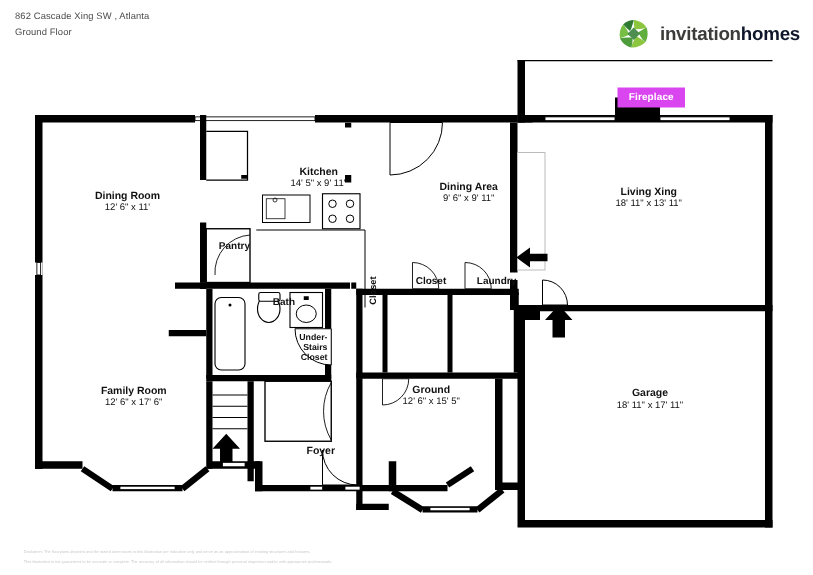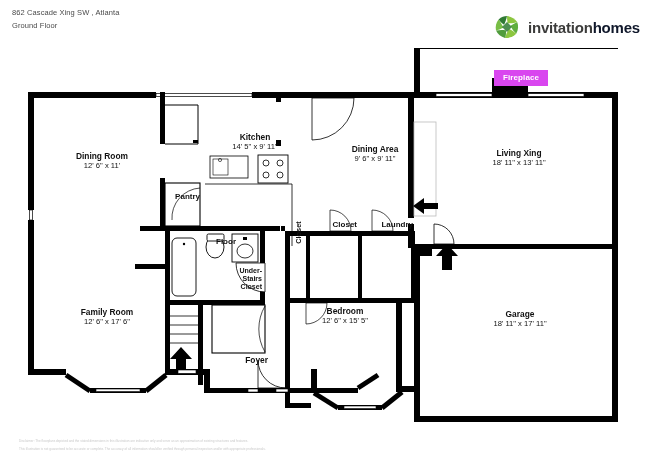--- a/index.html
+++ b/index.html
@@ -354,31 +354,31 @@
     <span class="rname">Living Xing</span>
     <span class="rdim">18' 11" x 13' 11"</span>
   </div>
 
   <div class="room-label" style="left:45px; top:308px; width:124px;">
     <span class="rname">Family Room</span>
     <span class="rdim">12' 6" x 17' 6"</span>
   </div>
 
   <div class="room-label" style="left:285px; top:307px; width:120px;">
-    <span class="rname">Bedroom</span>
+    <span class="rname">Ground</span>
     <span class="rdim">12' 6" x 15' 5"</span>
   </div>
 
   <div class="room-label" style="left:455px; top:310px; width:130px;">
     <span class="rname">Garage</span>
     <span class="rdim">18' 11" x 17' 11"</span>
   </div>
 
   <div class="small-label" style="left:166px; top:193px; width:34px;">Pantry</div>
-  <div class="small-label" style="left:196px; top:238px; width:40px;">Floor</div>
+  <div class="small-label" style="left:196px; top:238px; width:40px;">Bath</div>
 
   <div class="small-label" style="left:214px; top:267px; width:48px; font-size:7px;">
     <span>Under-</span><br>
     <span>Stairs</span><br>
     <span>Closet</span>
   </div>
 
   <div class="vert-label" style="left:278px; top:228px; width:40px; text-align:center;">Closet</div>
   <div class="small-label" style="left:313px; top:221px; width:44px;">Closet</div>
   <div class="small-label" style="left:363px; top:221px; width:50px;">Laundry</div>

